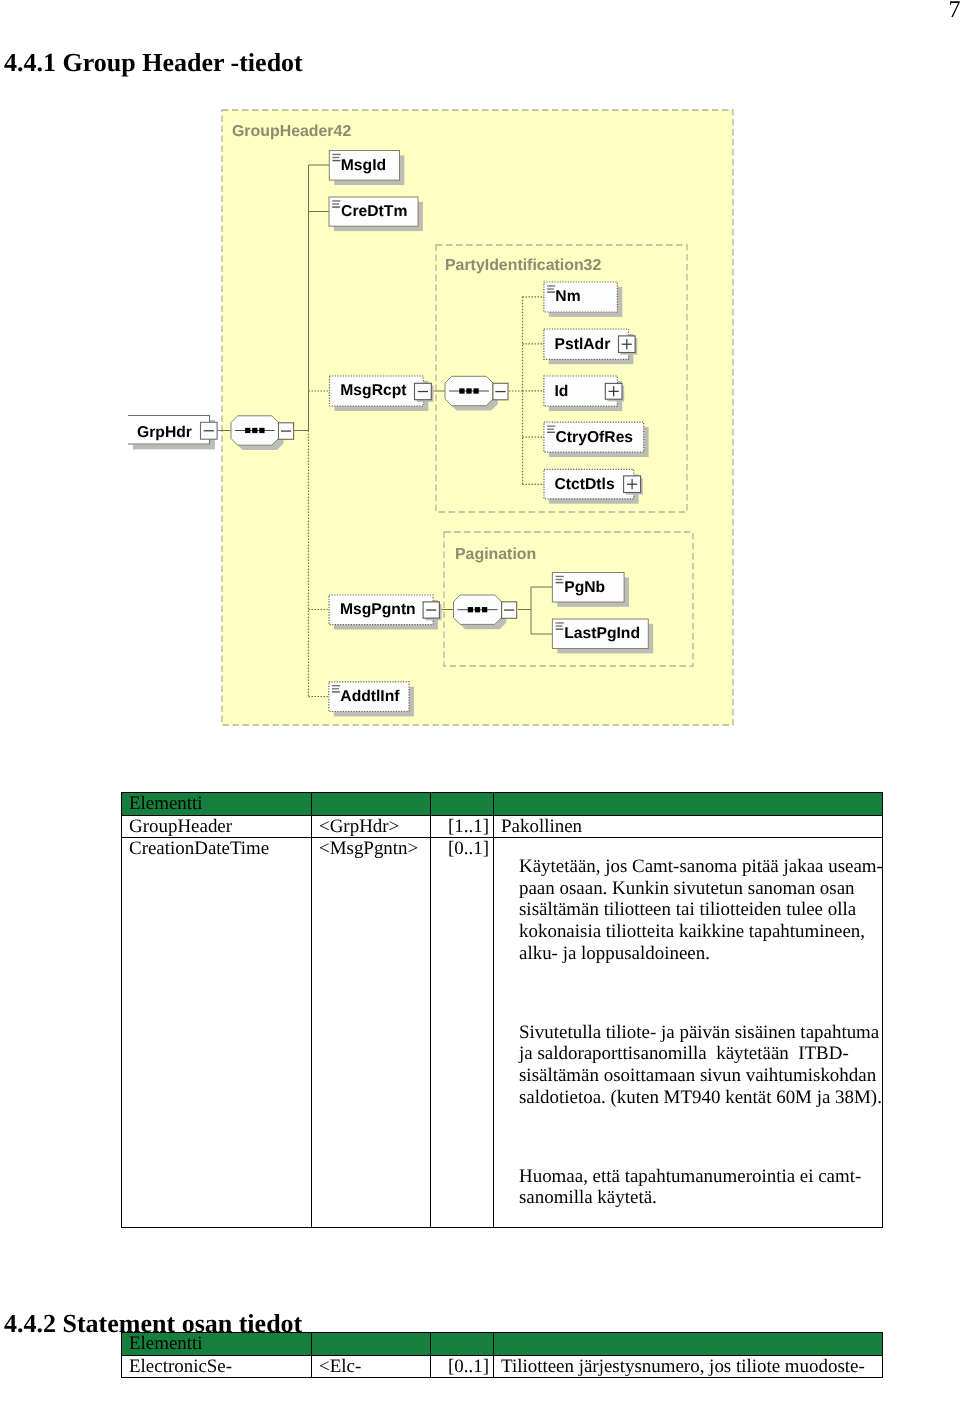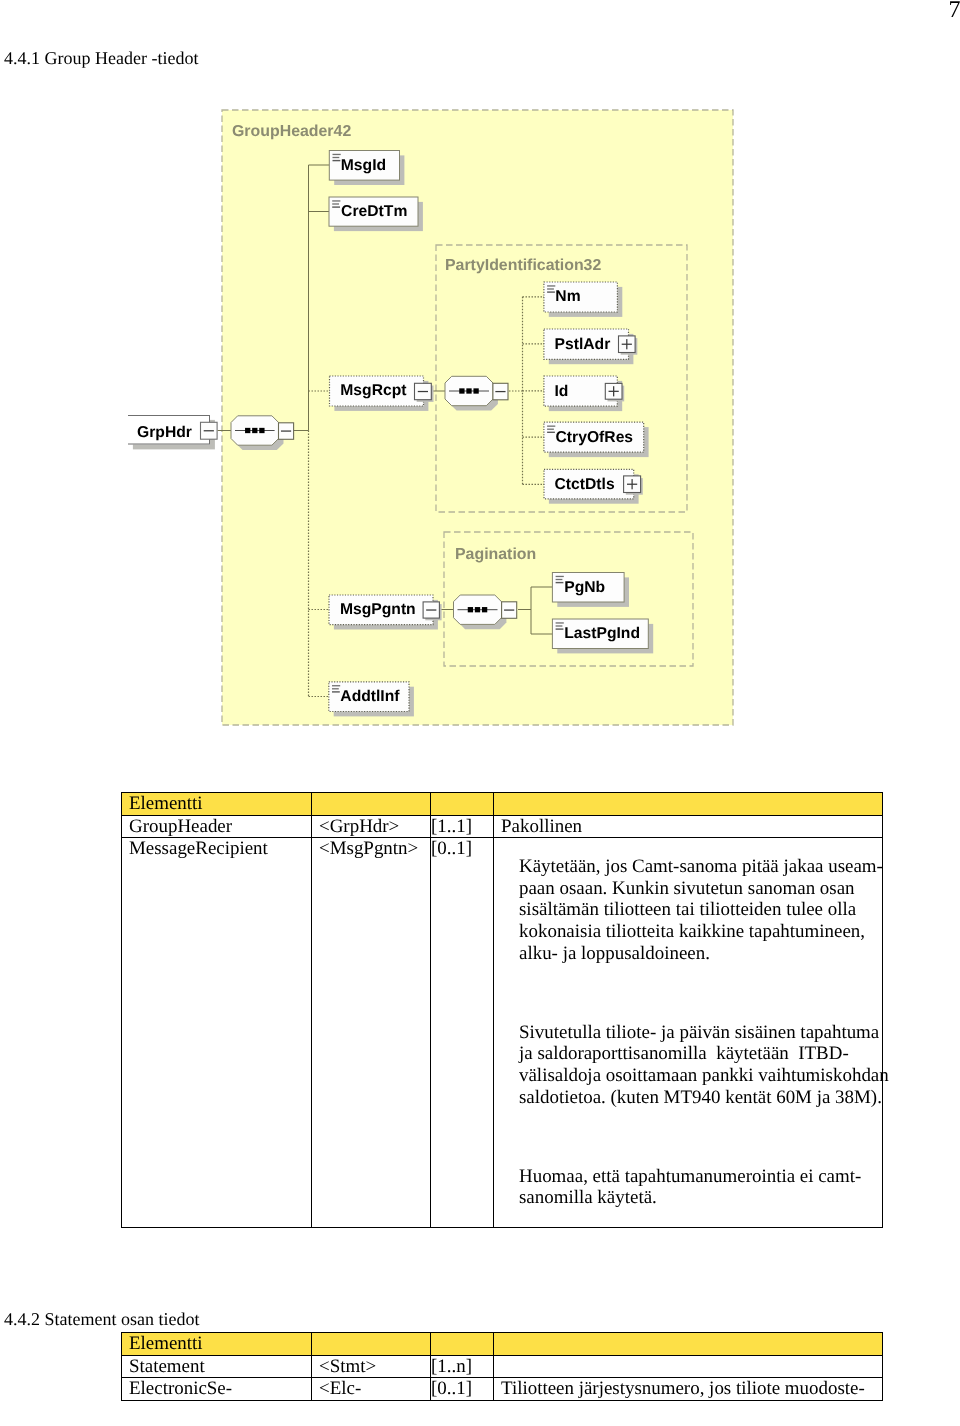--- a/index.html
+++ b/index.html
@@ -11,21 +11,21 @@
     color:#000;
     position:relative;
     overflow:hidden;
   }
   .page-number {
     position:absolute; left:948.5px; top:-3.2px;
     font-size:24px; font-family:"Liberation Serif", serif;
   }
   h1.section-heading {
     position:absolute; left:4px; margin:0; padding:0;
-    font-size:18px; font-weight:normal;
+    font-size:26px; font-weight:bold;
   }
   #heading-1 { top:47.5px; }
   #heading-2 { top:1309px; }
 
   
   .diagram { position:absolute; left:0; top:0; width:960px; height:780px;text-align:right; }
 
   .diagram-svg { display:block; }
   text.node-label { font-family:"Liberation Sans", sans-serif; font-size:15.7px; font-weight:bold; fill:#000; }
   text.group-label { font-family:"Liberation Sans", sans-serif; font-size:15.9px; font-weight:bold; fill:#8c8c72; }
@@ -33,26 +33,26 @@
   
   table.doc-table {
     position:absolute; border-collapse:collapse;
     font-size:18.95px; font-family:"Liberation Serif", serif;
     table-layout:fixed;
   }
   table.doc-table td {
     border:1px solid #000; padding:0 2px 0 7px;
     vertical-align:top; line-height:21.6px;
   }
-  tr.header-row td { background:#fde047; }
+  tr.header-row td { background:#15803d; }
   #table-1 { left:121px; top:792px; width:761px; }
   #table-2 { left:121px; top:1332px; width:761px; }
   td.multi-desc p { margin:18px; }
   td.multi-desc span { white-space:pre; }
-  table.doc-table td.card { text-align:left; padding-left:0; padding-right:4px; }
+  table.doc-table td.card { text-align:right; padding-left:0; padding-right:4px; }
 </style>
 </head>
 <body>
 
 <div class="page-number">7</div>
 <h1 class="section-heading" id="heading-1">4.4.1 Group Header -tiedot</h1>
 <h1 class="section-heading" id="heading-2">4.4.2 Statement osan tiedot</h1>
 
 <div class="diagram">
 <svg class="diagram-svg" width="960" height="780" viewBox="0 0 960 780" xmlns="http://www.w3.org/2000/svg">
@@ -280,36 +280,36 @@
     <td></td>
     <td></td>
   </tr>
   <tr>
     <td>GroupHeader</td>
     <td>&lt;GrpHdr&gt;</td>
     <td class="card">[1..1]</td>
     <td>Pakollinen</td>
   </tr>
   <tr>
-    <td>MessageRecipient</td>
+    <td>CreationDateTime</td>
     <td>&lt;MsgPgntn&gt;</td>
     <td class="card">[0..1]</td>
     <td class="multi-desc">
       <p>
         <span>Käytetään, jos Camt-sanoma pitää jakaa useam-</span><br>
         <span>paan osaan. Kunkin sivutetun sanoman osan</span><br>
         <span>sisältämän tiliotteen tai tiliotteiden tulee olla</span><br>
         <span>kokonaisia tiliotteita kaikkine tapahtumineen,</span><br>
         <span>alku- ja loppusaldoineen.</span>
       </p>
       <p class="blank-line">&nbsp;</p>
       <p>
         <span>Sivutetulla tiliote- ja päivän sisäinen tapahtuma</span><br>
         <span>ja saldoraporttisanomilla  käytetään  ITBD-</span><br>
-        <span>välisaldoja osoittamaan pankki vaihtumiskohdan</span><br>
+        <span>sisältämän osoittamaan sivun vaihtumiskohdan</span><br>
         <span>saldotietoa. (kuten MT940 kentät 60M ja 38M).</span>
       </p>
       <p class="blank-line">&nbsp;</p>
       <p>
         <span>Huomaa, että tapahtumanumerointia ei camt-</span><br>
         <span>sanomilla käytetä.</span>
       </p>
     </td>
   </tr>
   </tbody>
@@ -323,25 +323,19 @@
       <col style="width:389px">
     </colgroup>
   <tbody>
   <tr class="header-row">
     <td>Elementti</td>
     <td></td>
     <td></td>
     <td></td>
   </tr>
   <tr>
-    <td>Statement</td>
-    <td>&lt;Stmt&gt;</td>
-    <td class="card">[1..n]</td>
-    <td></td>
-  </tr>
-  <tr>
     <td>ElectronicSe-</td>
     <td>&lt;Elc-</td>
     <td class="card">[0..1]</td>
     <td>Tiliotteen järjestysnumero, jos tiliote muodoste-</td>
   </tr>
   </tbody>
 </table>
 
 </body></html>

